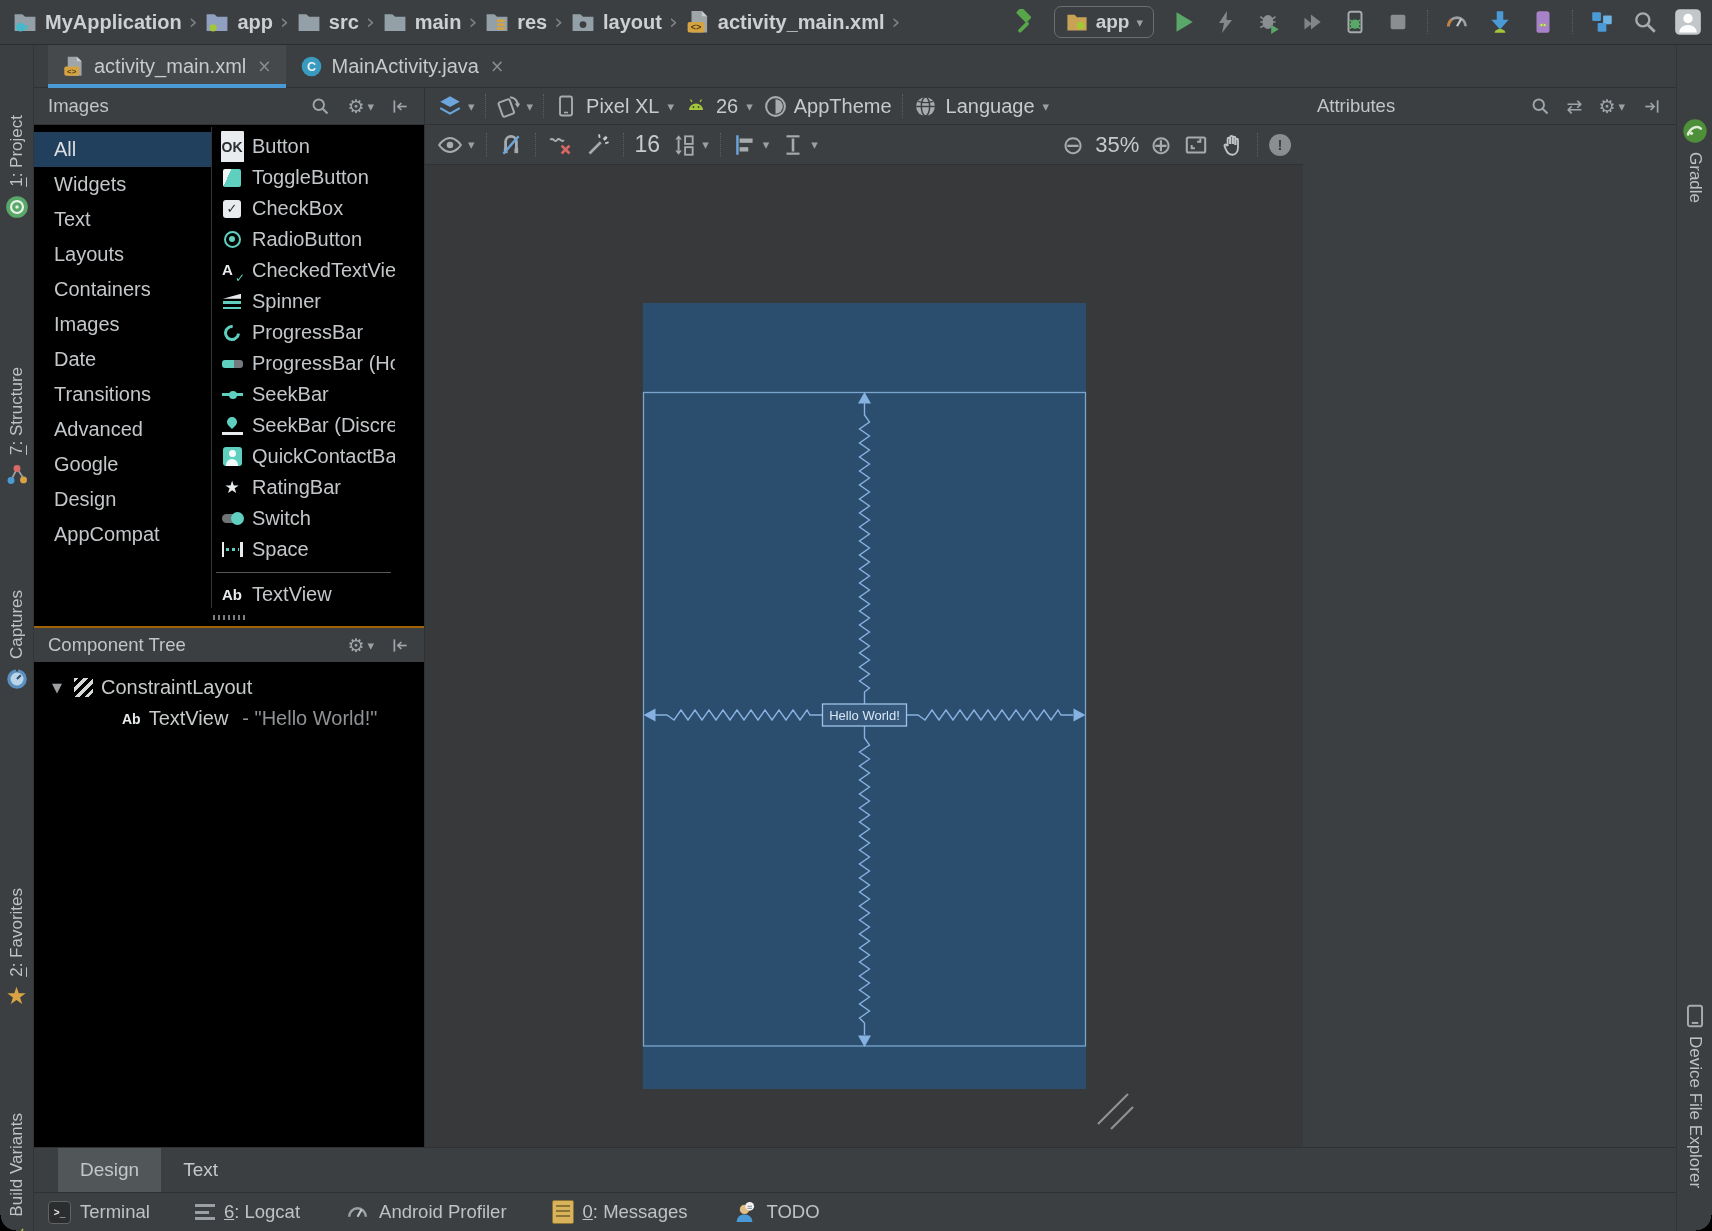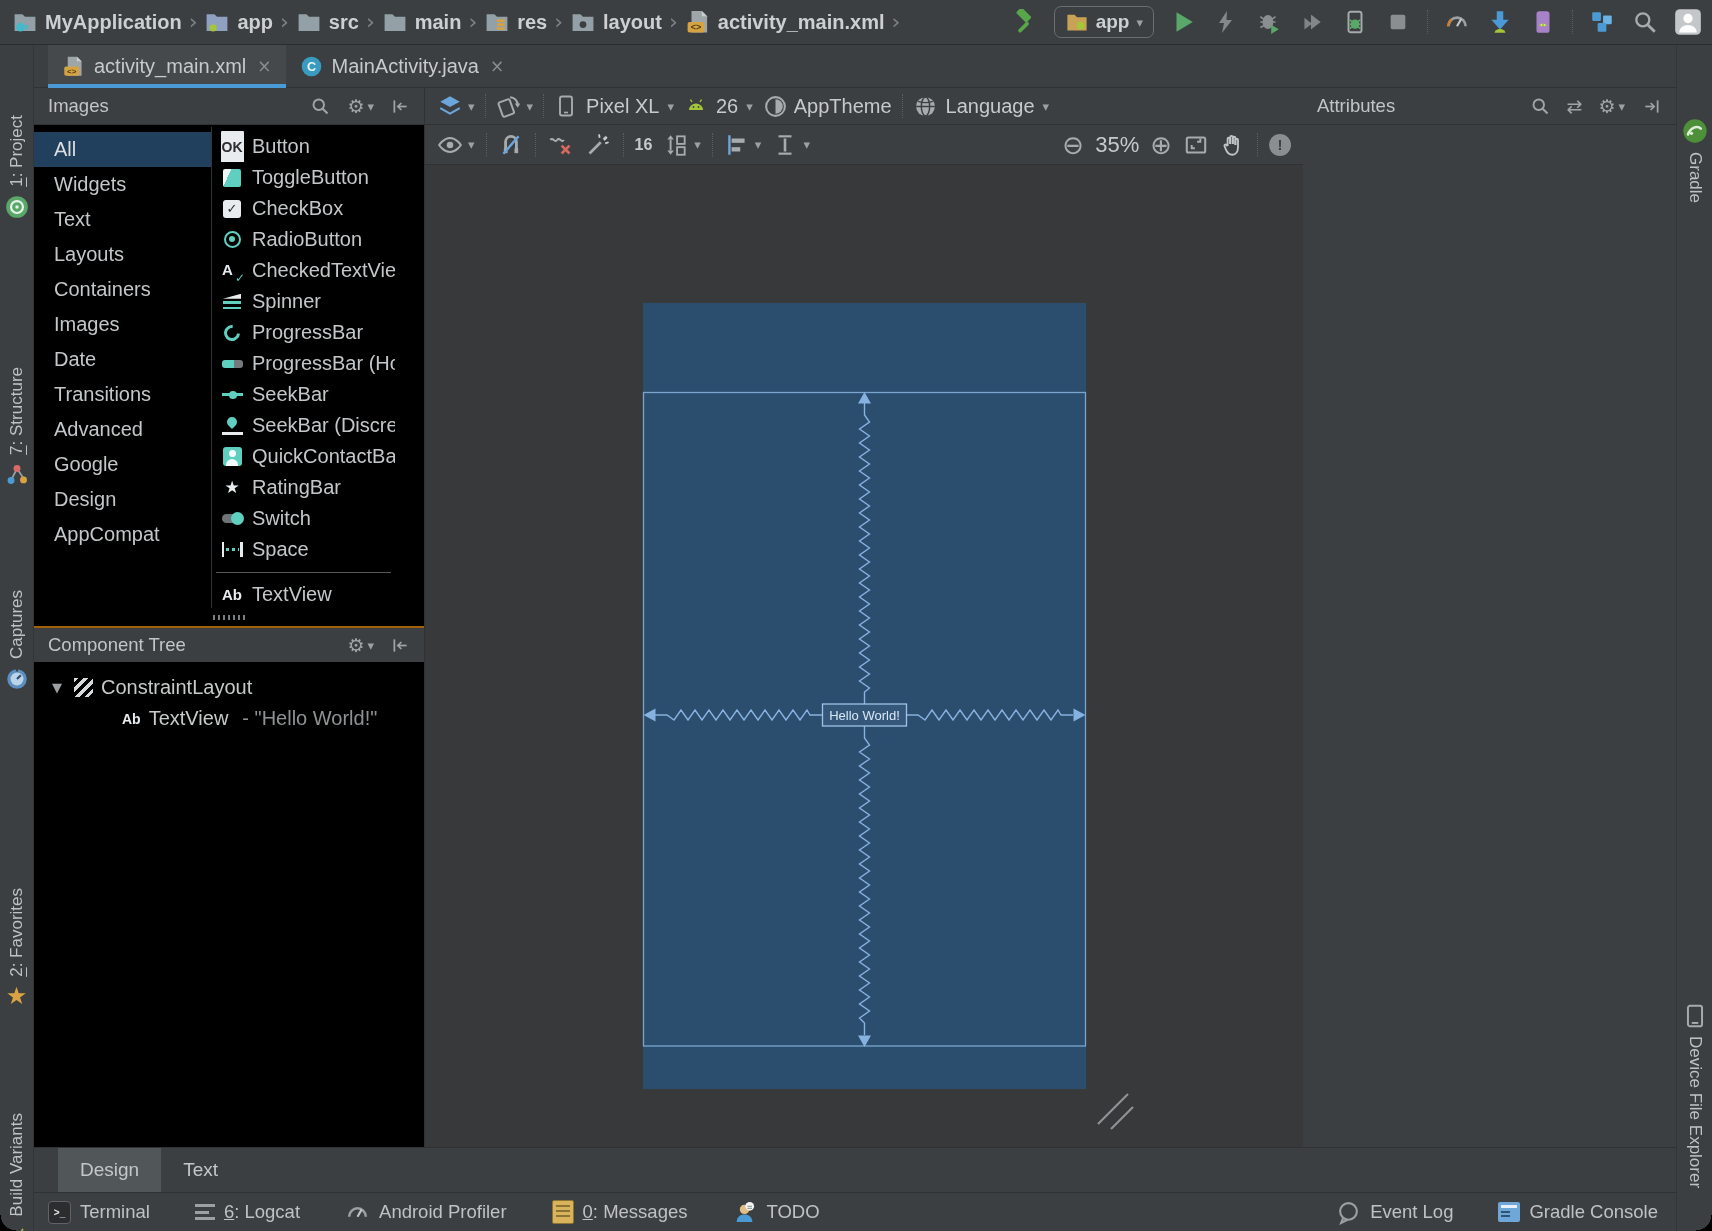--- a/index.html
+++ b/index.html
@@ -102,21 +102,21 @@
   .trow .suffix { color:#8F9294; margin-left:6px; }
   .expander { font-size:13px; color:#9DA0A2; width:14px; }
   .i-cl { width:19px; height:19px; background:repeating-linear-gradient(135deg,#D6D9DA 0 3px,transparent 3px 7px); }
 
   
   .tb1 { left:425px; top:88px; width:878px; height:37px; border-bottom:1px solid #2F3133;
     display:flex; align-items:center; gap:10px; padding:0 12px; background:#3C3F41; }
   .tb2 { left:425px; top:125px; width:878px; height:40px; border-bottom:1px solid #2F3133;
     display:flex; align-items:center; gap:11px; padding:0 12px; background:#3C3F41; }
   .tblbl { font-size:20px; color:#C7CACB; white-space:nowrap; }
-  .tbnum { font-size:16px; color:#C7CACB;font-weight:bold; }
+  .tbnum { font-size:23px; color:#C7CACB; }
   .zoomtxt { font-size:22px; color:#C7CACB; }
   .zglyph { font-size:26px; color:#A7ABAD; line-height:1; cursor:pointer; }
   .warnball { width:22px; height:22px; border-radius:50%; background:#8A8E90; color:#3C3F41; font-weight:bold;
     font-size:15px; display:flex; align-items:center; justify-content:center; }
   .spacer { flex:1; }
 
   
   .canvas { left:425px; top:165px; width:878px; height:982px; background:#37393B; }
   .vline1 { left:424px; top:88px; width:1px; height:1059px; background:#2F3133; }
   .vline2 { left:1303px; top:88px; width:1px; height:1059px; background:#2F3133; }
@@ -848,32 +848,17 @@
           <svg width="25" height="25" viewBox="0 0 24 24">
             <circle cx="12" cy="9" r="4.5" fill="#E2BE84"></circle>
             <path d="M4.5 21c0-4.5 3.3-7 7.5-7s7.5 2.5 7.5 7z" fill="#4A9BD5"></path>
             <circle cx="17" cy="6" r="4.2" fill="#F2F4F5"></circle>
             <line x1="14.8" y1="6" x2="19.2" y2="6" stroke="#8A8E90" stroke-width="1"></line>
             <line x1="14.8" y1="8" x2="19.2" y2="8" stroke="#8A8E90" stroke-width="1"></line>
           </svg>
         </span>
       <span class="hl"><span class="mn"></span><span>TODO</span></span>
     </span>
-    <span class="sright">
-      <span class="sitem">
-        <span>
-            <svg width="25" height="25" viewBox="0 0 24 24">
-              <circle cx="12" cy="11" r="8" fill="none" stroke="#9AA0A3" stroke-width="2"></circle>
-              <path d="M7 17l-2 5 6-3" fill="none" stroke="#9AA0A3" stroke-width="2"></path>
-            </svg>
-          </span>
-        <span class="hl">Event Log</span>
-      </span>
-      <span class="sitem">
-        <span class="i-gconsole"></span>
-        <span class="hl">Gradle Console</span>
-      </span>
-    </span>
   </div>
 
   <div class="corner bl abs"></div>
   <div class="corner br abs"></div>
 </div>
 
 </body></html>

